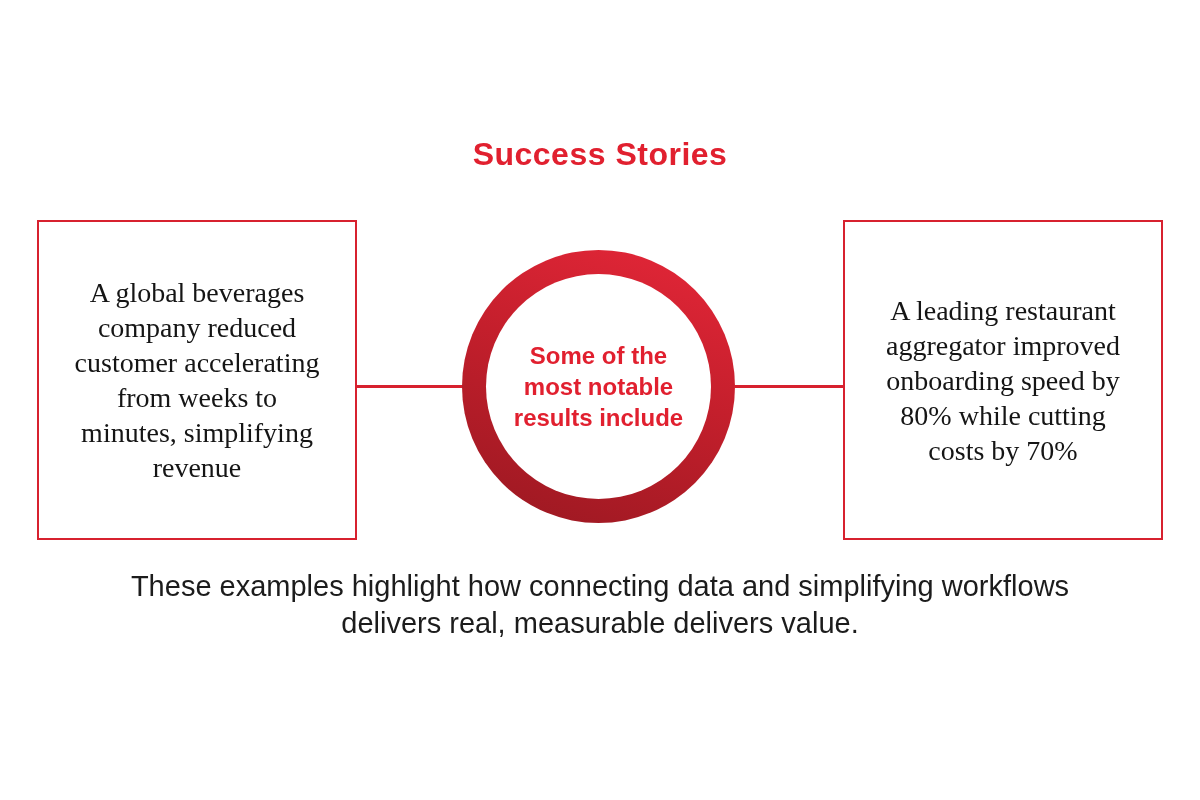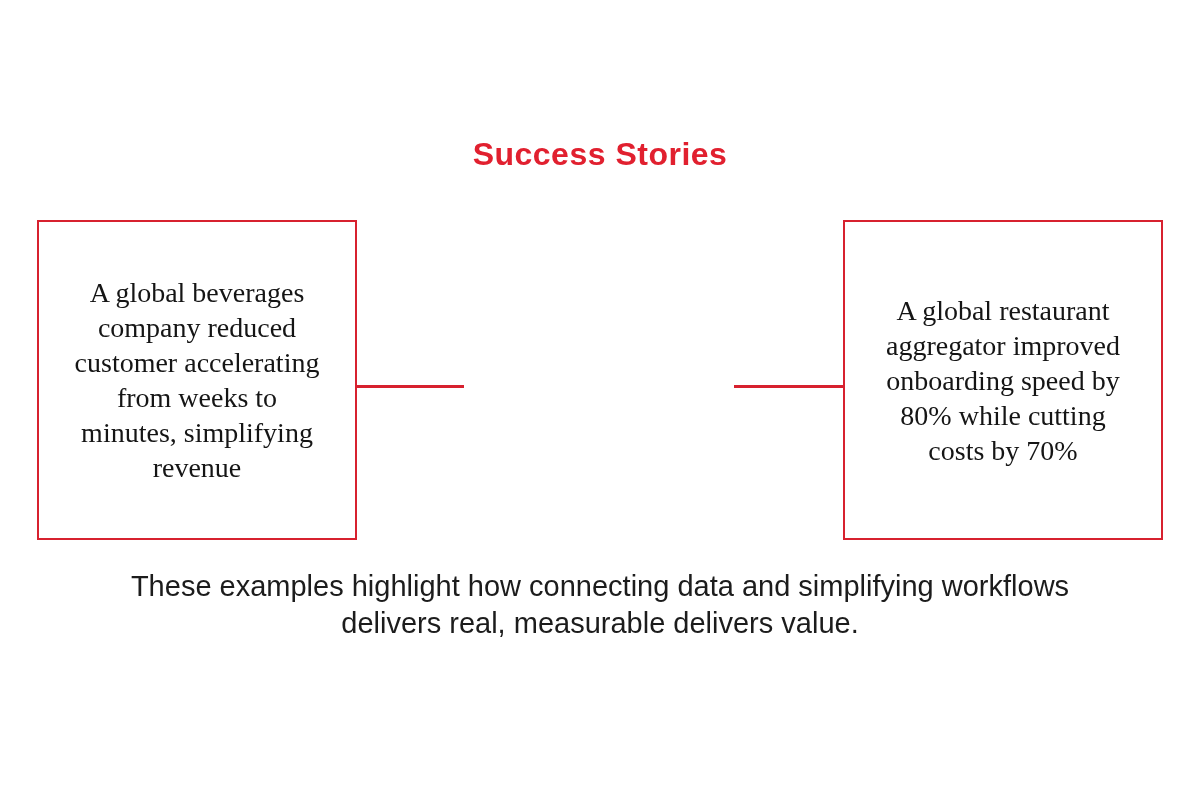--- a/index.html
+++ b/index.html
@@ -114,26 +114,35 @@
       <div>company reduced</div>
       <div>customer accelerating</div>
       <div>from weeks to</div>
       <div>minutes, simplifying</div>
       <div>revenue</div>
     </div>
   </div>
 
   <div class="connector left"></div>
 
+  <div class="ring">
+    <div class="ring-inner">
+      <div class="ring-text">
+        <div>Some of the</div>
+        <div>most notable</div>
+        <div>results include</div>
+      </div>
+    </div>
+  </div>
 
   <div class="connector right"></div>
 
   <div class="story-box right">
     <div class="story-text">
-      <div>A global restaurant</div>
+      <div>A leading restaurant</div>
       <div>aggregator improved</div>
       <div>onboarding speed by</div>
       <div>80% while cutting</div>
       <div>costs by 70%</div>
     </div>
   </div>
 
   <div class="footer">
     <div>These examples highlight how connecting data and simplifying workflows</div>
     <div>delivers real, measurable delivers value.</div>

